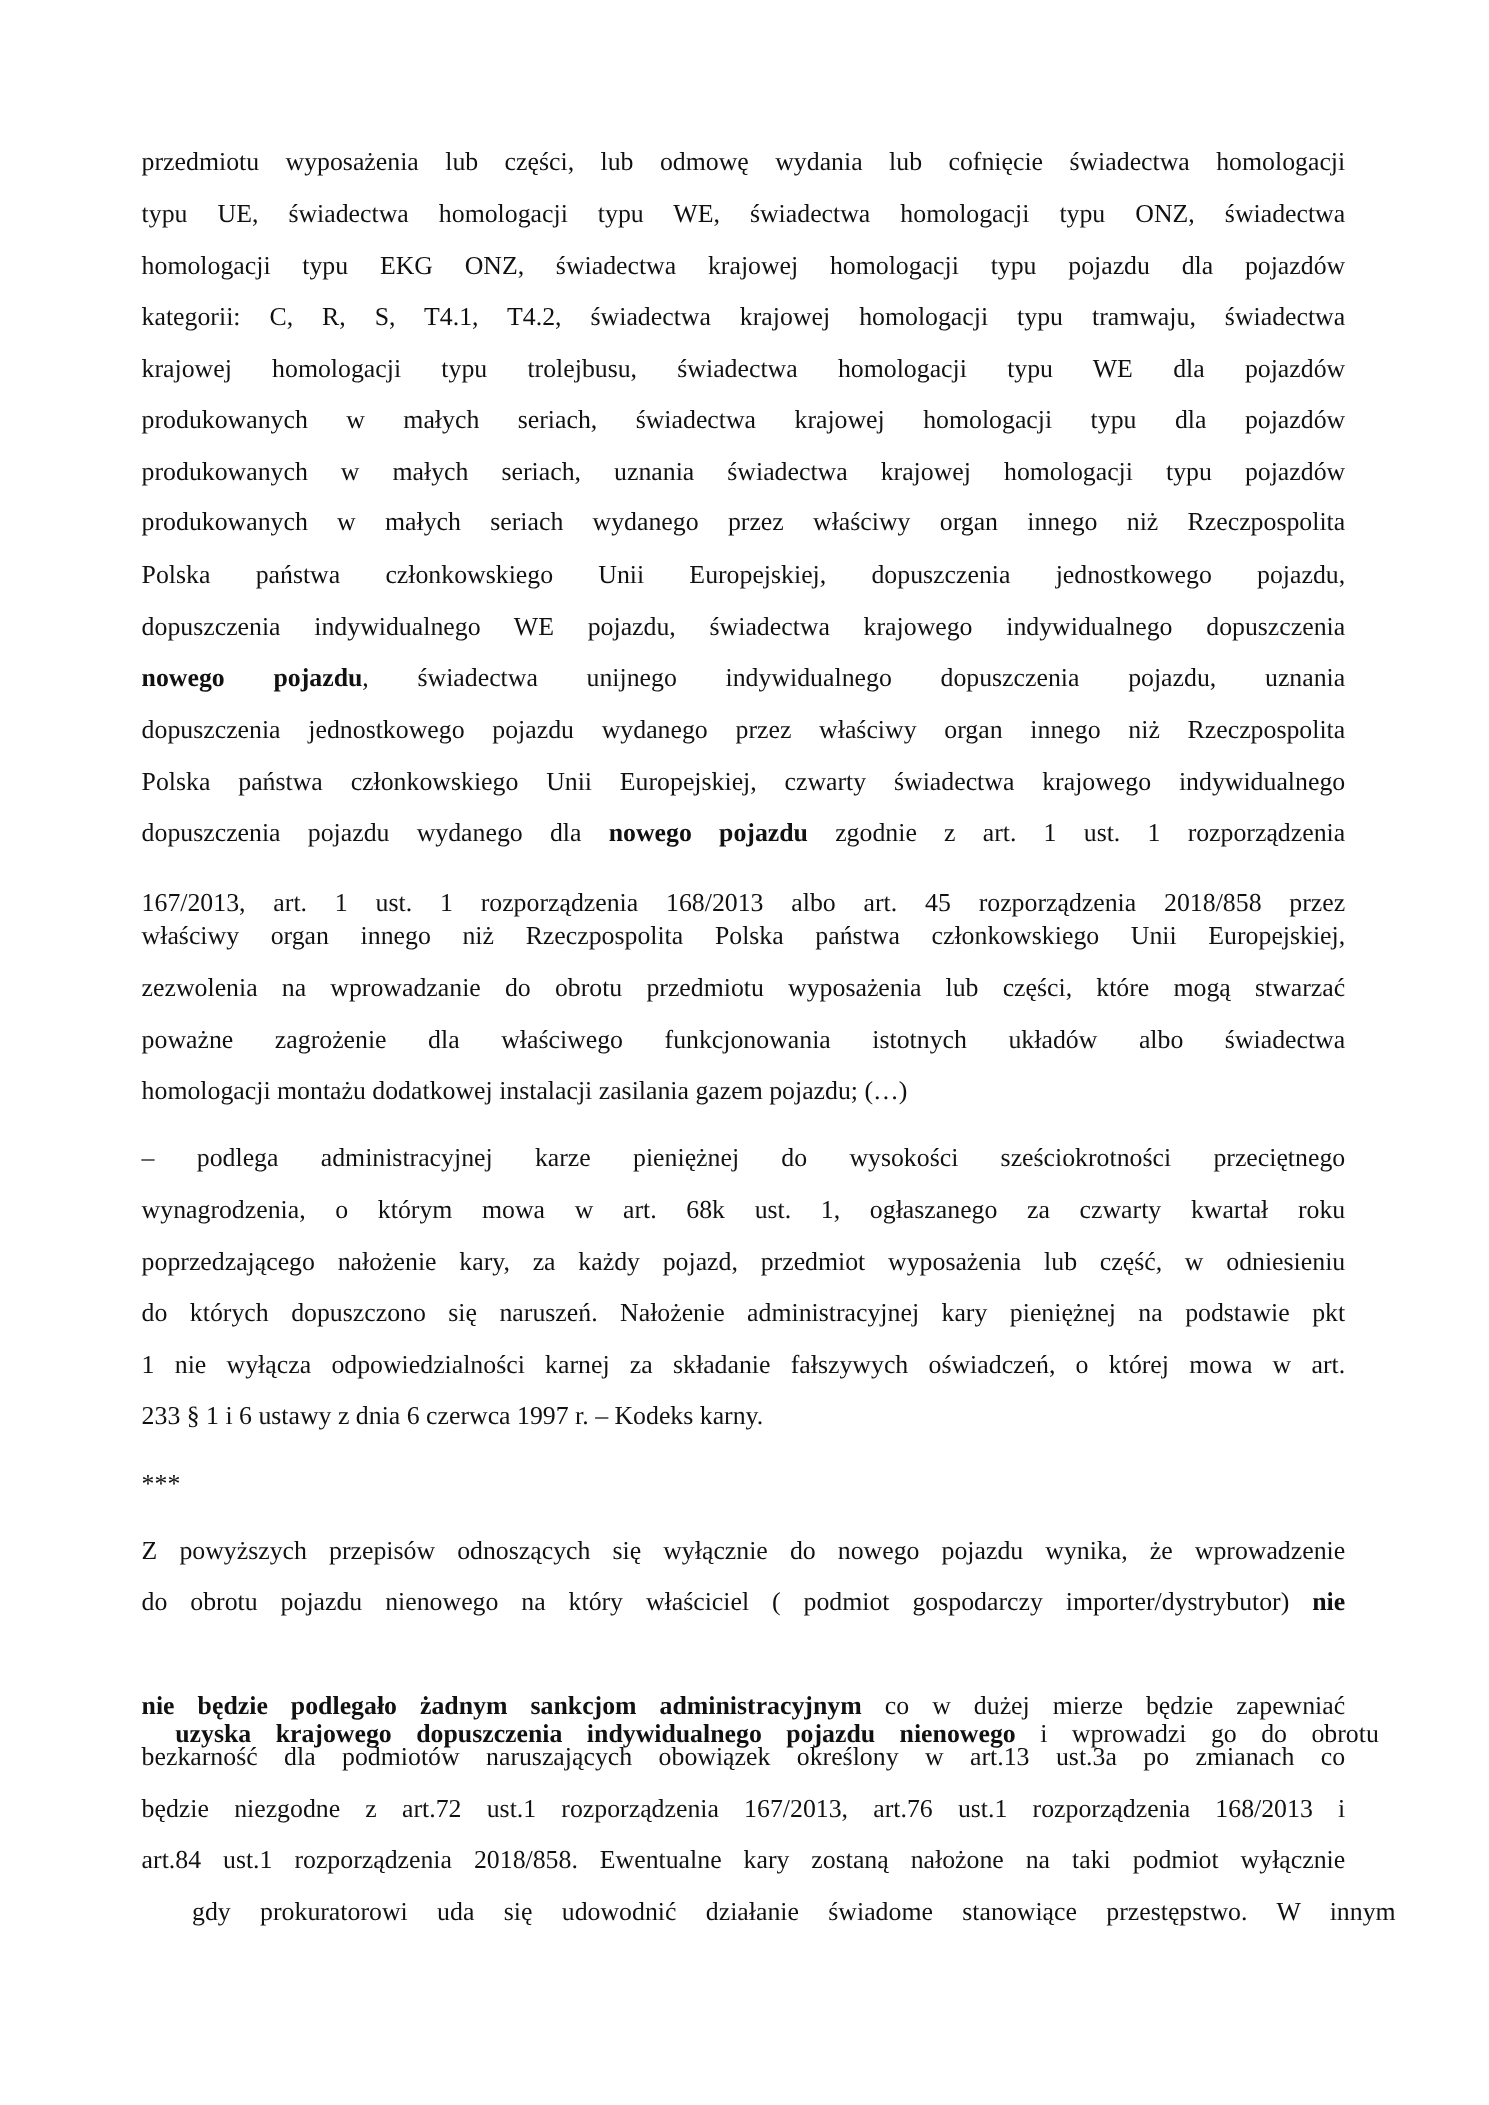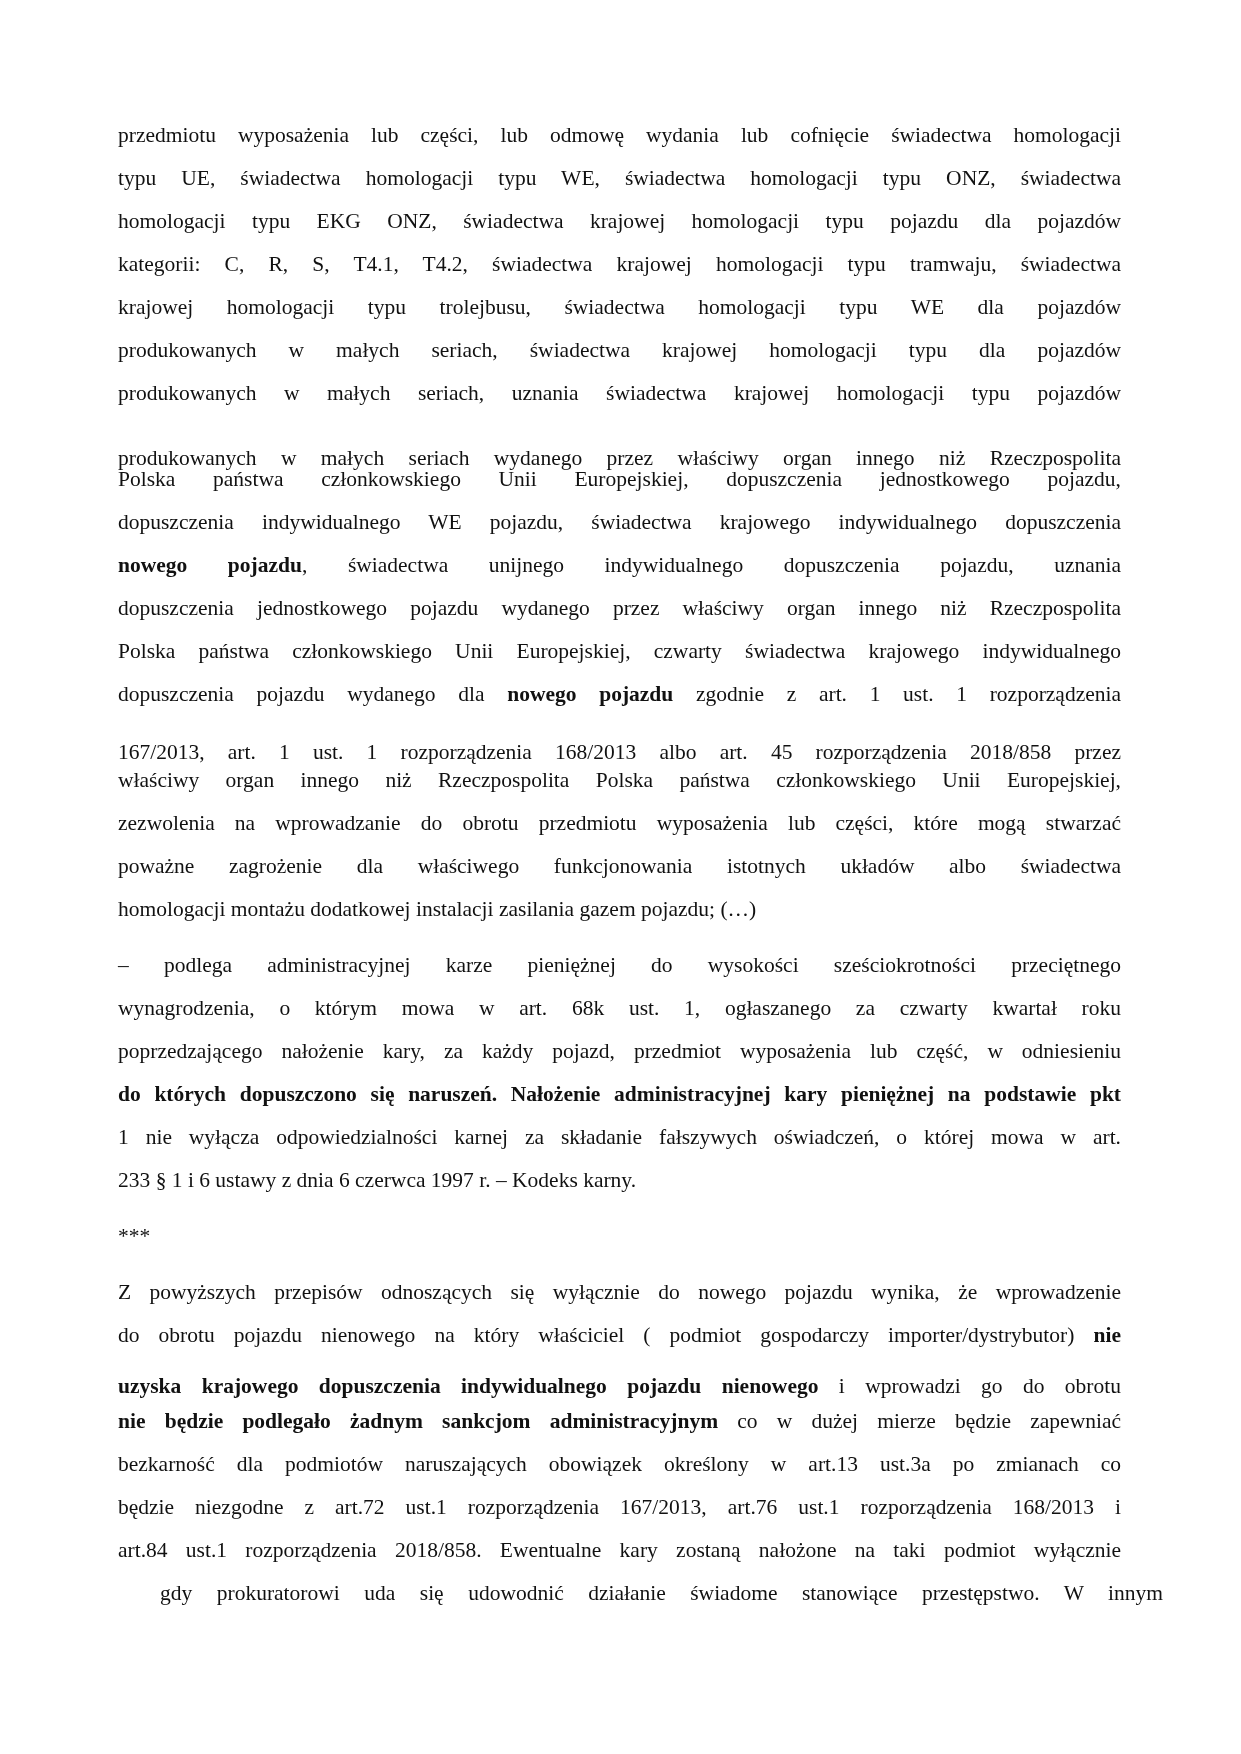--- a/index.html
+++ b/index.html
@@ -23,47 +23,47 @@
 
 <div class="page" id="page">
     <div>
       <div class="line" style="top: 120px;"><span class="">przedmiotu wyposażenia lub części, lub odmowę wydania lub cofnięcie świadectwa homologacji</span></div>
       <div class="line" style="top: 163px;"><span class="">typu UE, świadectwa homologacji typu WE, świadectwa homologacji typu ONZ, świadectwa</span></div>
       <div class="line" style="top: 206px;"><span class="">homologacji typu EKG ONZ, świadectwa krajowej homologacji typu pojazdu dla pojazdów</span></div>
       <div class="line" style="top: 249px;"><span class="">kategorii: C, R, S, T4.1, T4.2, świadectwa krajowej homologacji typu tramwaju, świadectwa</span></div>
       <div class="line" style="top: 292px;"><span class="">krajowej homologacji typu trolejbusu, świadectwa homologacji typu WE dla pojazdów</span></div>
       <div class="line" style="top: 335px;"><span class="">produkowanych w małych seriach, świadectwa krajowej homologacji typu dla pojazdów</span></div>
       <div class="line" style="top: 378px;"><span class="">produkowanych w małych seriach, uznania świadectwa krajowej homologacji typu pojazdów</span></div>
-      <div class="line" style="top: 443px;"><span class="">produkowanych w małych seriach wydanego przez właściwy organ innego niż Rzeczpospolita</span></div>
+      <div class="line" style="top: 420px;"><span class="">produkowanych w małych seriach wydanego przez właściwy organ innego niż Rzeczpospolita</span></div>
       <div class="line" style="top: 464px;"><span class="">Polska państwa członkowskiego Unii Europejskiej, dopuszczenia jednostkowego pojazdu,</span></div>
       <div class="line" style="top: 507px;"><span class="">dopuszczenia indywidualnego WE pojazdu, </span><span class="u">świadectwa krajowego indywidualnego dopuszczenia</span></div>
       <div class="line" style="top: 550px;"><span class="b">nowego pojazdu</span><span class="">, świadectwa unijnego indywidualnego dopuszczenia pojazdu, uznania</span></div>
       <div class="line" style="top: 593px;"><span class="">dopuszczenia jednostkowego pojazdu wydanego przez właściwy organ innego niż Rzeczpospolita</span></div>
       <div class="line" style="top: 636px;"><span class="">Polska państwa członkowskiego Unii Europejskiej, </span><span class="u">czwarty świadectwa krajowego indywidualnego</span></div>
       <div class="line" style="top: 679px;"><span class="u">dopuszczenia pojazdu wydanego dla</span><span class=""> </span><span class="b">nowego pojazdu</span><span class=""> zgodnie z art. 1 ust. 1 rozporządzenia</span></div>
       <div class="line" style="top: 737px;"><span class="">167/2013, art. 1 ust. 1 rozporządzenia 168/2013 albo art. 45 rozporządzenia 2018/858 przez</span></div>
       <div class="line" style="top: 765px;"><span class="">właściwy organ innego niż Rzeczpospolita Polska państwa członkowskiego Unii Europejskiej,</span></div>
       <div class="line" style="top: 808px;"><span class="">zezwolenia na wprowadzanie do obrotu przedmiotu wyposażenia lub części, które mogą stwarzać</span></div>
       <div class="line" style="top: 851px;"><span class="">poważne zagrożenie dla właściwego funkcjonowania istotnych układów albo świadectwa</span></div>
       <div class="line last" style="top: 894px;"><span class="">homologacji montażu dodatkowej instalacji zasilania gazem pojazdu; (…)</span></div>
     </div>
     <div>
       <div class="line" style="top: 950px;"><span class="">– podlega administracyjnej karze pieniężnej do wysokości sześciokrotności przeciętnego</span></div>
       <div class="line" style="top: 993px;"><span class="">wynagrodzenia, o którym mowa w art. 68k ust. 1, ogłaszanego za czwarty kwartał roku</span></div>
       <div class="line" style="top: 1036px;"><span class="">poprzedzającego nałożenie kary, za każdy pojazd, przedmiot wyposażenia lub część, w odniesieniu</span></div>
-      <div class="line" style="top: 1079px; font-weight: bold;"><span class="">do których dopuszczono się naruszeń. Nałożenie administracyjnej kary pieniężnej na podstawie pkt</span></div>
+      <div class="line" style="top: 1079px;"><span class="">do których dopuszczono się naruszeń. Nałożenie administracyjnej kary pieniężnej na podstawie pkt</span></div>
       <div class="line" style="top: 1122px;"><span class="">1 nie wyłącza odpowiedzialności karnej za składanie fałszywych oświadczeń, o której mowa w art.</span></div>
       <div class="line last" style="top: 1165px;"><span class="">233 § 1 i 6 ustawy z dnia 6 czerwca 1997 r. – Kodeks karny.</span></div>
     </div>
     <div>
       <div class="line last" style="top: 1221px;"><span class="">***</span></div>
     </div>
     <div>
       <div class="line" style="top: 1277px;"><span class="u">Z powyższych przepisów odnoszących się wyłącznie do nowego pojazdu wynika, że wprowadzenie</span></div>
       <div class="line" style="top: 1320px;"><span class="u">do obrotu pojazdu nienowego na który właściciel ( podmiot gospodarczy importer/dystrybutor)</span><span class=""> </span><span class="b">nie</span></div>
-      <div class="line" style="top: 1371px;"><span class="b">uzyska krajowego dopuszczenia indywidualnego pojazdu nienowego</span><span class=""> </span><span class="u">i wprowadzi go do obrotu</span></div>
+      <div class="line" style="top: 1430px; margin-left: 28px;"><span class="b">uzyska krajowego dopuszczenia indywidualnego pojazdu nienowego</span><span class=""> </span><span class="u">i wprowadzi go do obrotu</span></div>
       <div class="line" style="top: 1406px;"><span class="b">nie będzie podlegało żadnym sankcjom administracyjnym</span><span class=""> co w dużej mierze będzie zapewniać</span></div>
       <div class="line" style="top: 1449px;"><span class="">bezkarność dla podmiotów naruszających obowiązek określony w art.13 ust.3a po zmianach co</span></div>
       <div class="line" style="top: 1492px;"><span class="">będzie niezgodne z art.72 ust.1 rozporządzenia 167/2013, art.76 ust.1 rozporządzenia 168/2013 i</span></div>
       <div class="line" style="top: 1535px;"><span class="">art.84 ust.1 rozporządzenia 2018/858. Ewentualne kary zostaną nałożone na taki podmiot wyłącznie</span></div>
       <div class="line" style="top: 1578px; margin-left: 42px;"><span class="">gdy prokuratorowi uda się udowodnić działanie świadome stanowiące przestępstwo. W innym</span></div>
     </div>
   </div>
 
 </body></html>

